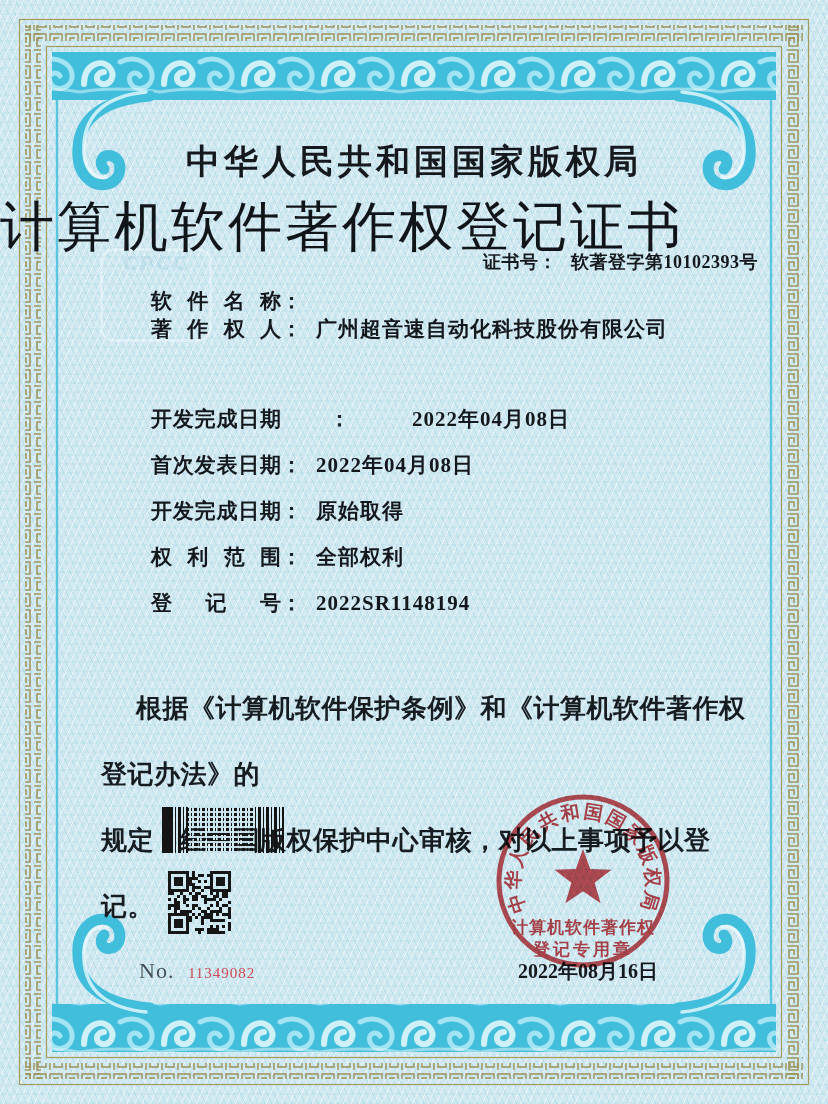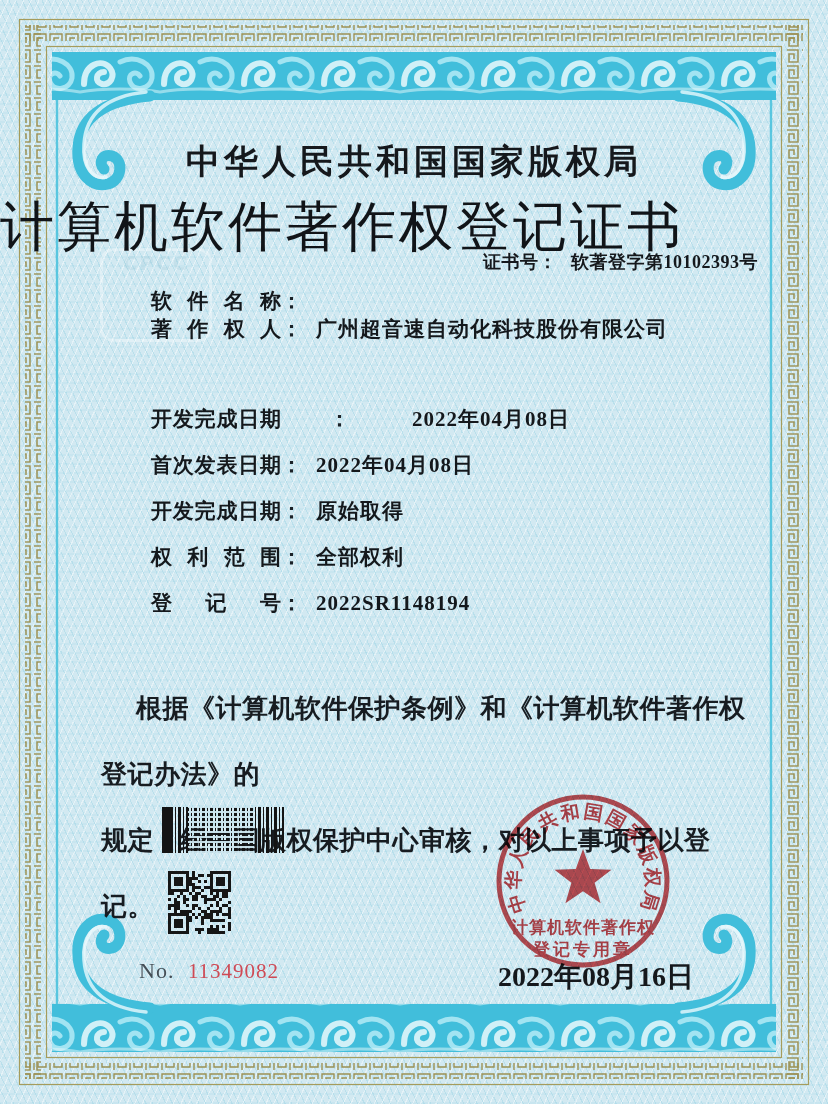--- a/index.html
+++ b/index.html
@@ -56,24 +56,24 @@
     background:
       repeating-linear-gradient(0deg, rgba(205,231,240,0.95) 0 2px, rgba(205,231,240,0) 2px 5px) 26px 0 / 66px 100% no-repeat,
       repeating-linear-gradient(90deg,#141414 0 3px, transparent 3px 5px, #141414 5px 6px, transparent 6px 8px),
       linear-gradient(90deg,#141414 0 9px, transparent 9px);
   }
   .qr{position:absolute;left:168px;top:871px;display:grid;grid-template-columns:repeat(21,3px);grid-auto-rows:3px;}
   .qr i{display:block;}
   .qr i.on{background:#161616;}
   .serial{position:absolute;left:139px;top:958px;font-size:22px;}
   .serial .no{color:#454f57;letter-spacing:1px;}
-  .serial .num{color:#cf4a55;font-size:21px;letter-spacing:1px;margin-left:8px;}
+  .serial .num{color:#cf4a55;font-size:15px;letter-spacing:1px;margin-left:8px;}
   .issue-date{
     position:absolute;left:498px;top:958px;width:160px;text-align:right;
-    font-size:28px;font-weight:bold;letter-spacing:0px;color:#15181c;white-space:nowrap;
+    font-size:20px;font-weight:bold;letter-spacing:0px;color:#15181c;white-space:nowrap;
   }
   .seal{position:absolute;left:492px;top:790px;width:182px;height:182px;opacity:0.93;mix-blend-mode:multiply;}
   .watermark{
     position:absolute;left:100px;top:248px;width:106px;height:88px;
     border:3px solid rgba(255,255,255,0.55);border-radius:14px;
     display:flex;align-items:flex-start;justify-content:center;
     color:rgba(140,190,205,0.35);font-family:"DejaVu Sans","Liberation Sans",sans-serif;
     font-weight:bold;font-size:20px;letter-spacing:2px;opacity:0.6;
   }
 </style>

